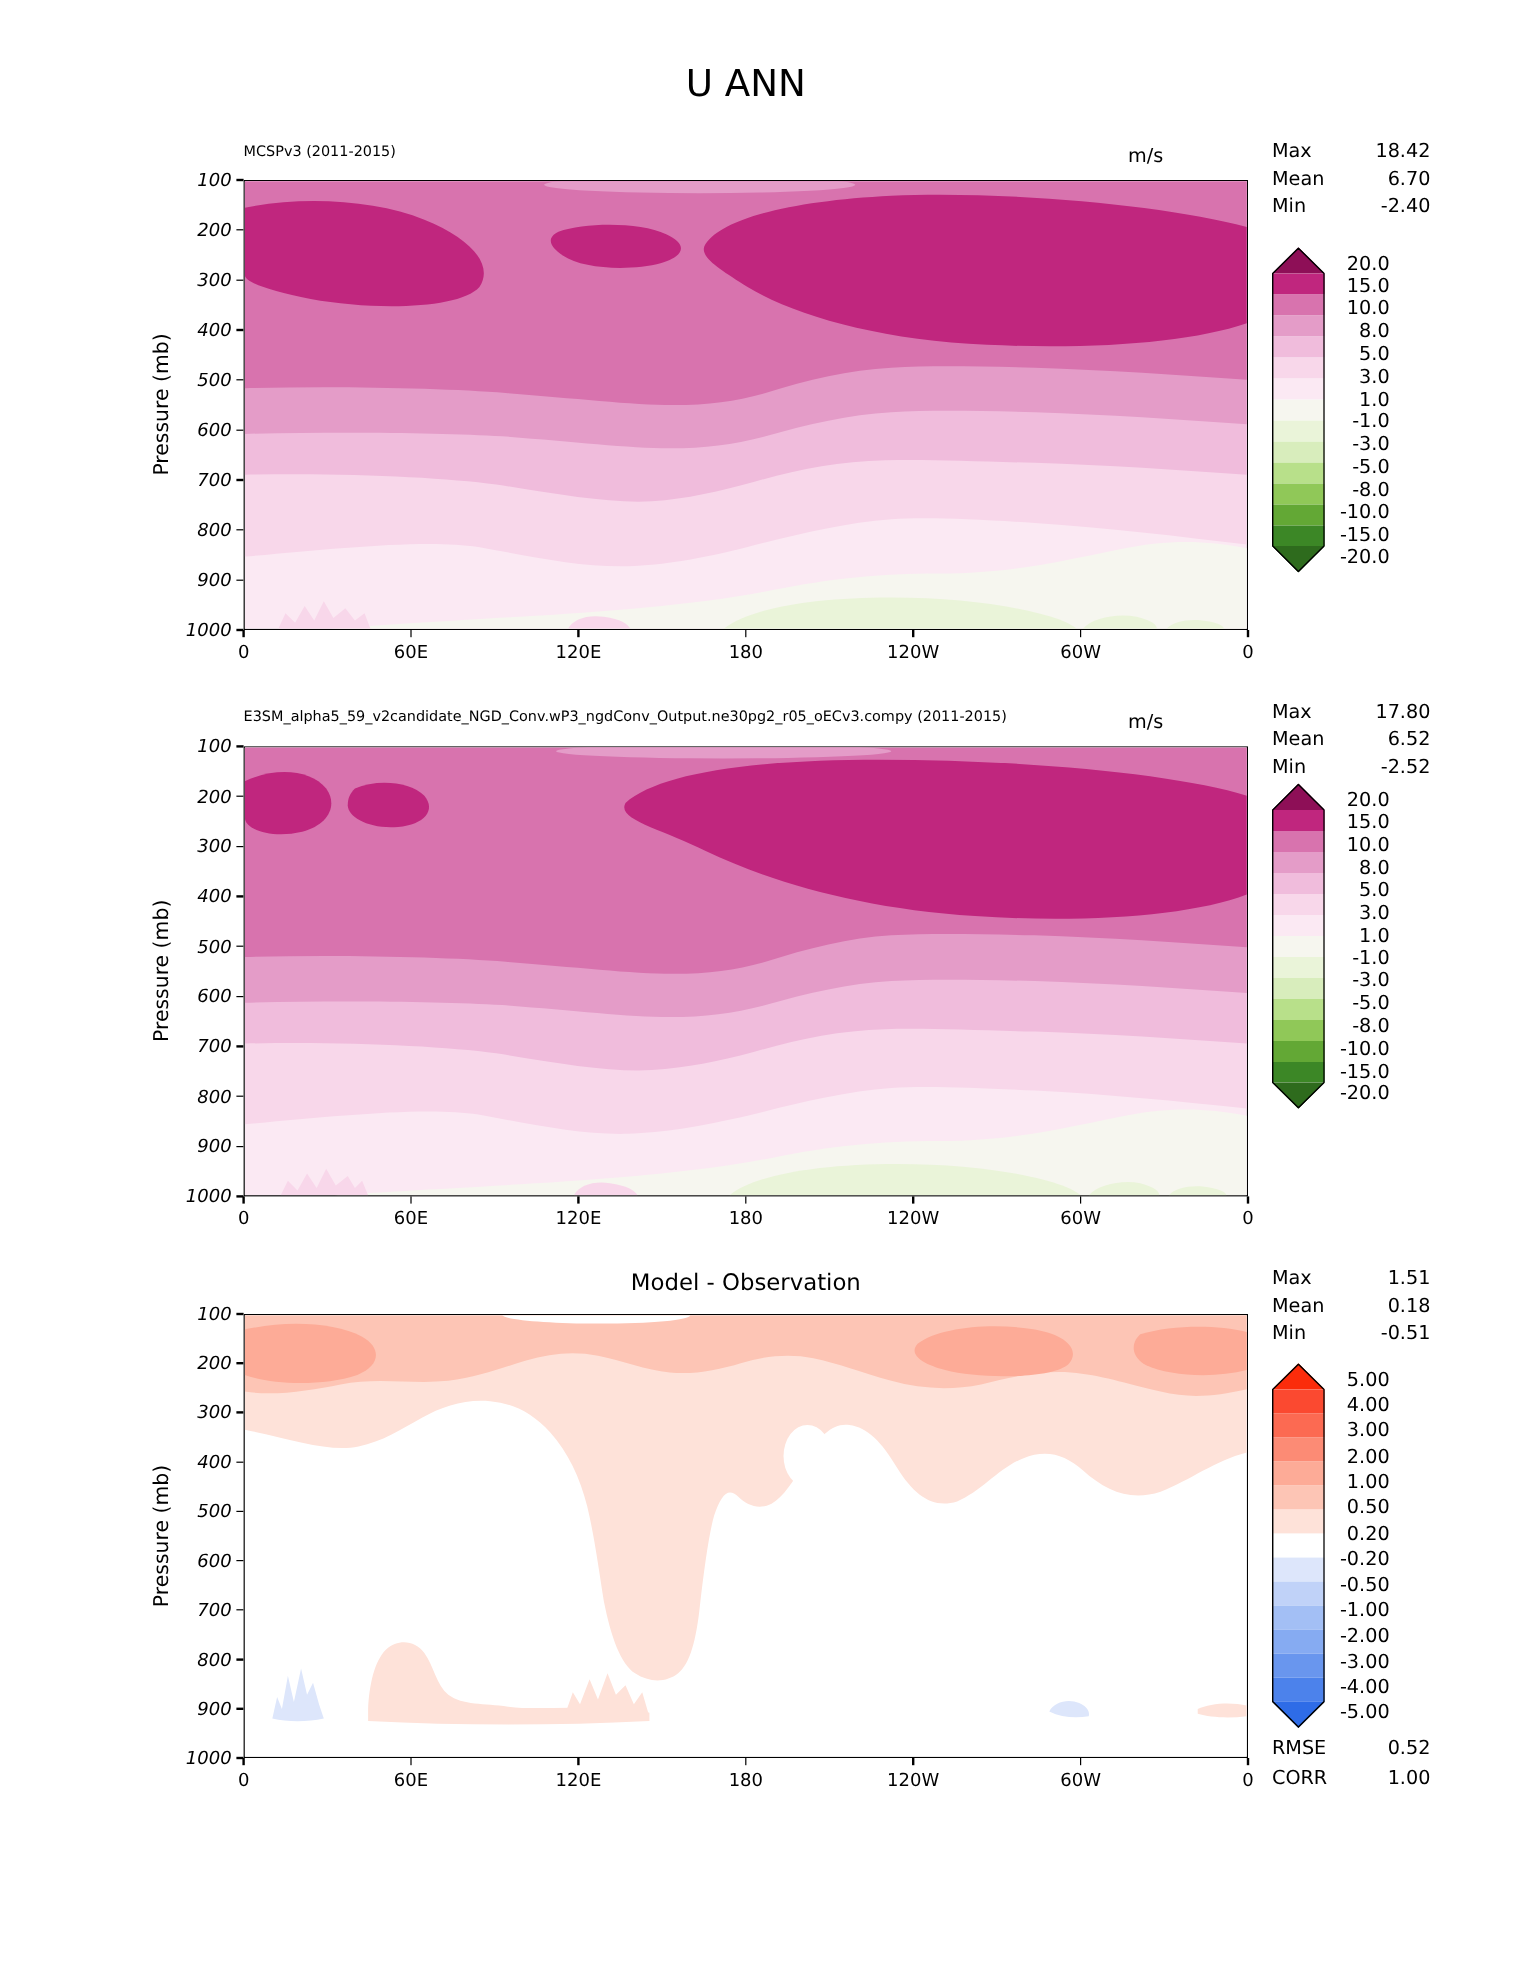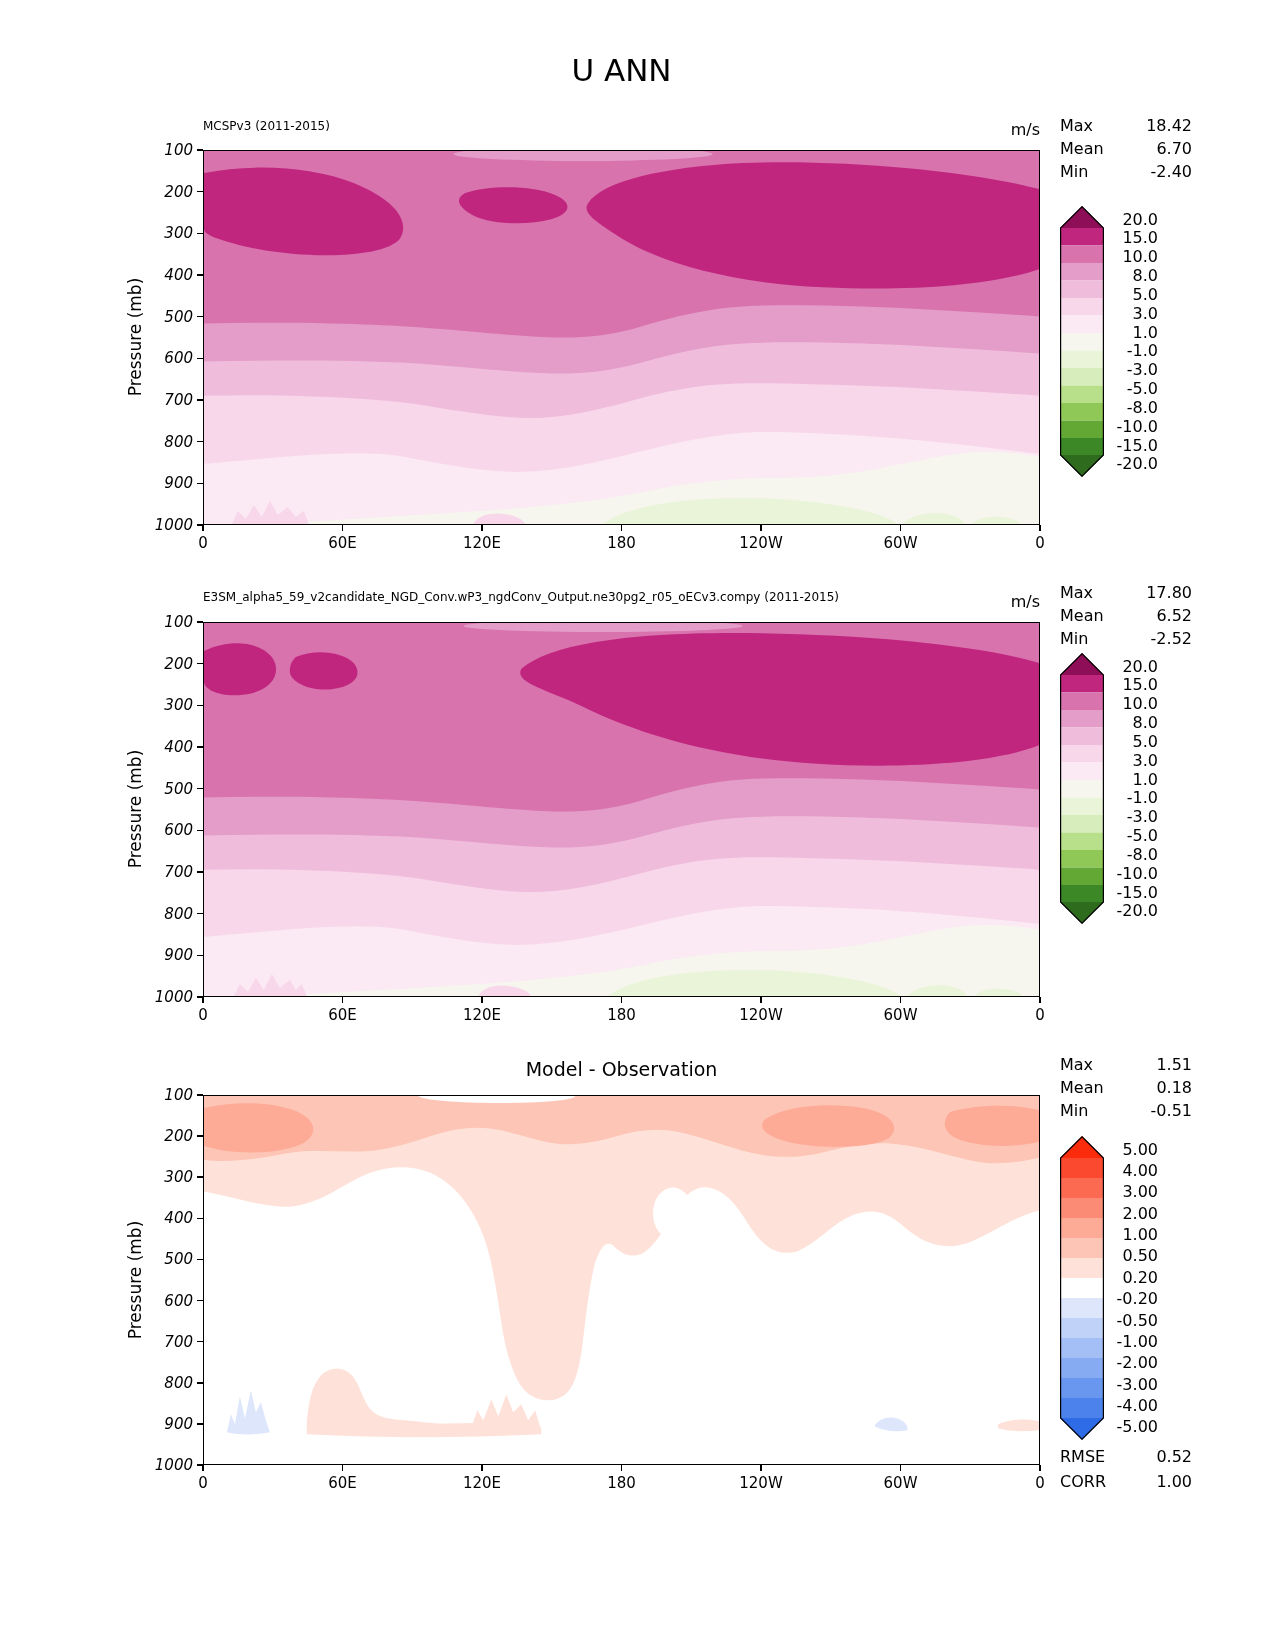--- a/index.html
+++ b/index.html
@@ -4,21 +4,21 @@
 <style>
   html,body{margin:0;padding:0;}
   body{
     width:1275px;height:1650px;background:#ffffff;position:relative;
     font-family:"DejaVu Sans","Liberation Sans",sans-serif;color:#000;
     -webkit-font-smoothing:antialiased;
   }
   .abs{position:absolute;}
   .fig-title{left:203px;width:837px;top:52px;text-align:center;font-size:31px;}
   .panel-title{font-size:12px;white-space:nowrap;}
-  .units{width:100px;text-align:right;font-size:16px;}
+  .units{width:100px;text-align:left;font-size:16px;}
   .plot{position:absolute;left:203px;width:837px;border:1.5px solid #000;box-sizing:border-box;background:#fff;}
   .plot svg{position:absolute;left:0;top:0;width:100%;height:100%;display:block;}
   
   .yticks{position:absolute;left:130px;width:73px;display:flex;flex-direction:column;justify-content:space-between;}
   .yt{height:0;display:flex;align-items:center;justify-content:flex-end;}
   .yt .lab{font-size:15px;margin-right:4px;white-space:nowrap;font-style:italic;}
   .yt .mark{width:6px;height:1.5px;background:#000;flex:none;}
   
   .xticks{position:absolute;left:203px;width:837px;height:26px;display:flex;justify-content:space-between;}
   .xt{width:0;display:flex;flex-direction:column;align-items:center;}

